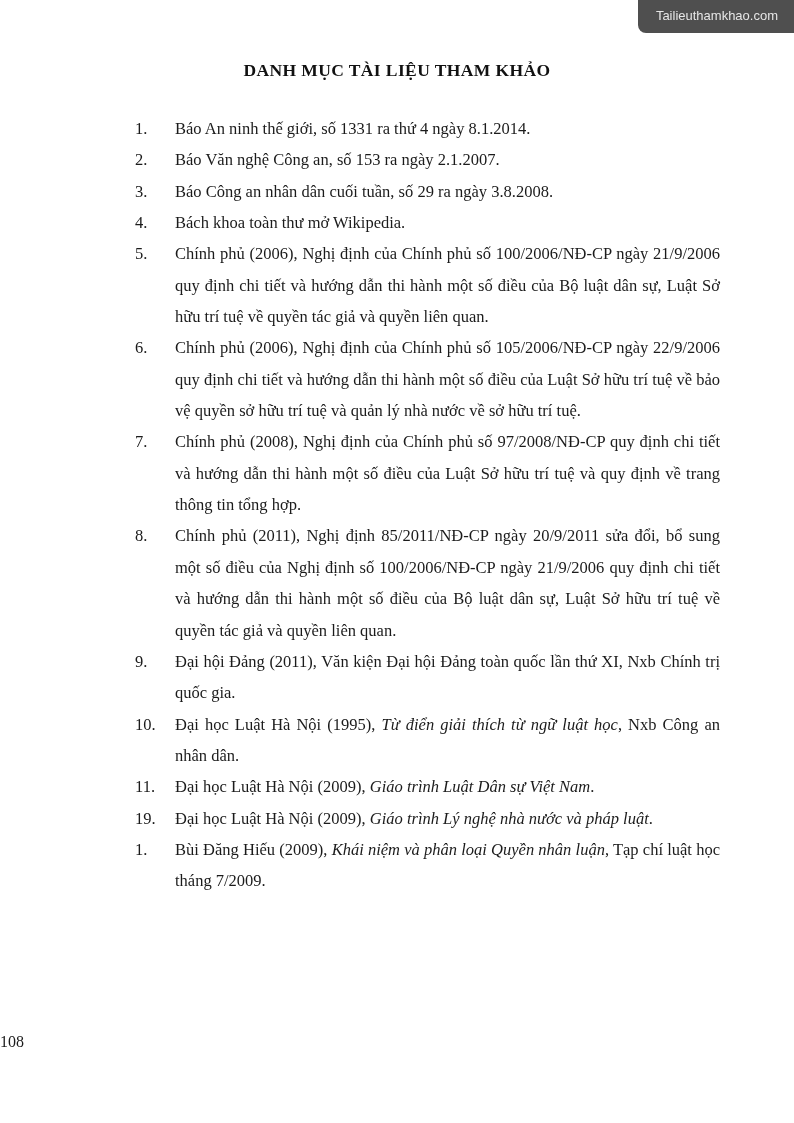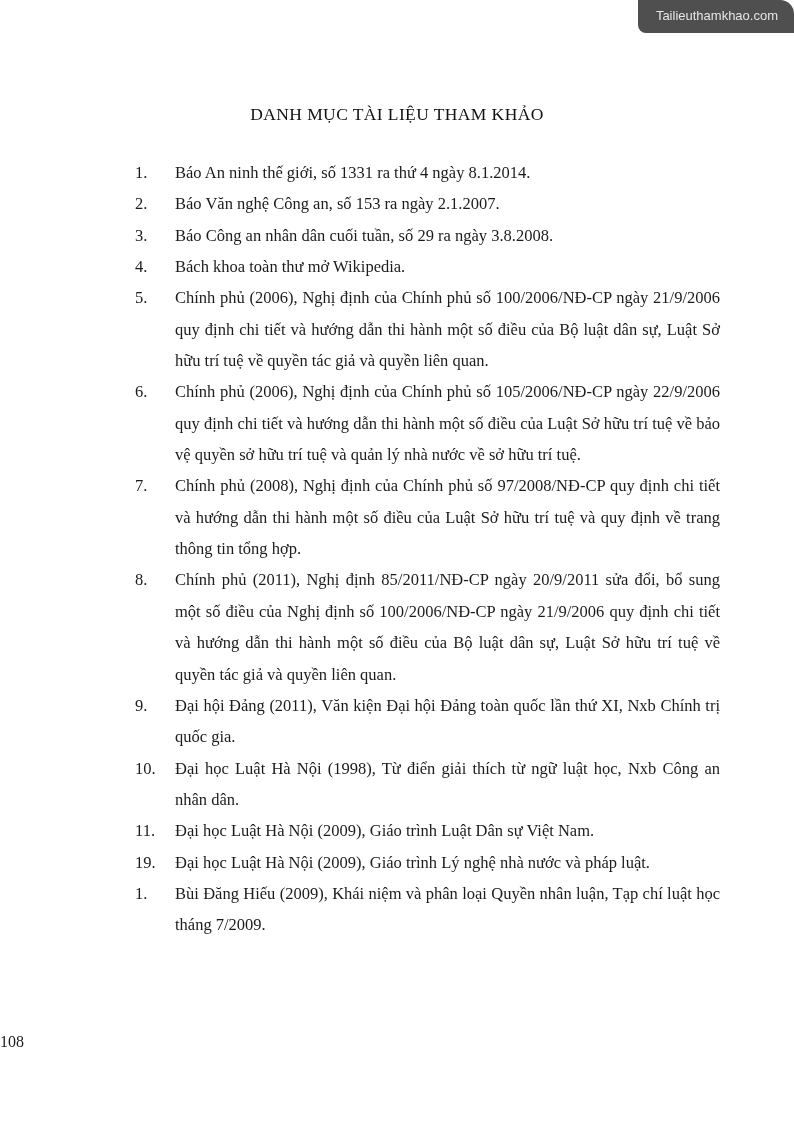--- a/index.html
+++ b/index.html
@@ -9,60 +9,59 @@
     background: #ffffff;
     font-family: "Liberation Serif", "DejaVu Serif", serif;
   }
   .page {
     position: relative;
     width: 794px;
     height: 1123px;
     background: #ffffff;
     overflow: hidden;
     color: #1b1b1b;
-    border-radius: 14px;
   }
   .watermark {
     position: absolute;
     top: 0;
     right: 0;
     background: #4f4f4f;
     color: #e6e6e6;
     font-family: "Liberation Sans", "DejaVu Sans", sans-serif;
     font-size: 13px;
     line-height: 1;
     padding: 9px 16px 11px 18px;
     border-bottom-left-radius: 8px;
   }
   .title {
-    padding-top: 104px;
+    padding-top: 60px;
     text-align: center;
     font-size: 17.5px;
-    font-weight: normal;
+    font-weight: bold;
     letter-spacing: 0.4px;
     color: #111;
   }
   .refs {
     list-style: none;
     margin: 32px 74px 0 135px;
   }
   .ref {
     position: relative;
     padding-left: 40px;
     font-size: 16.5px;
     line-height: 1.9;
     text-align: justify;
     color: #1b1b1b;
   }
   .ref-num {
     position: absolute;
     left: 0;
     top: 0;
   }
-  .seg-italic { }
+  .seg-italic { font-style: italic; }
   .page-number {
     position: absolute;
     bottom: 72px;
     left: 0;
     width: 100%;
     font-size: 16px;
     color: #1b1b1b;
   }
 </style>
 </head>
@@ -108,21 +107,21 @@
       <li class="ref">
     <span class="ref-num">8.</span>
     <span class="ref-body"><span class="seg-normal">Chính phủ (2011), Nghị định 85/2011/NĐ-CP ngày 20/9/2011 sửa đổi, bổ sung một số điều của Nghị định số 100/2006/NĐ-CP ngày 21/9/2006 quy định chi tiết và hướng dẫn thi hành một số điều của Bộ luật dân sự, Luật Sở hữu trí tuệ về quyền tác giả và quyền liên quan.</span></span>
   </li>
       <li class="ref">
     <span class="ref-num">9.</span>
     <span class="ref-body"><span class="seg-normal">Đại hội Đảng (2011), Văn kiện Đại hội Đảng toàn quốc lần thứ XI, Nxb Chính trị quốc gia.</span></span>
   </li>
       <li class="ref">
     <span class="ref-num">10.</span>
-    <span class="ref-body"><span class="seg-normal">Đại học Luật Hà Nội (1998), </span><span class="seg-italic">Từ điển giải thích từ ngữ luật học</span><span class="seg-normal">, Nxb Công an nhân dân.</span></span>
+    <span class="ref-body"><span class="seg-normal">Đại học Luật Hà Nội (1995), </span><span class="seg-italic">Từ điển giải thích từ ngữ luật học</span><span class="seg-normal">, Nxb Công an nhân dân.</span></span>
   </li>
       <li class="ref">
     <span class="ref-num">11.</span>
     <span class="ref-body"><span class="seg-normal">Đại học Luật Hà Nội (2009), </span><span class="seg-italic">Giáo trình Luật Dân sự Việt Nam</span><span class="seg-normal">.</span></span>
   </li>
       <li class="ref">
     <span class="ref-num">19.</span>
     <span class="ref-body"><span class="seg-normal">Đại học Luật Hà Nội (2009), </span><span class="seg-italic">Giáo trình Lý nghệ nhà nước và pháp luật</span><span class="seg-normal">.</span></span>
   </li>
       <li class="ref">

